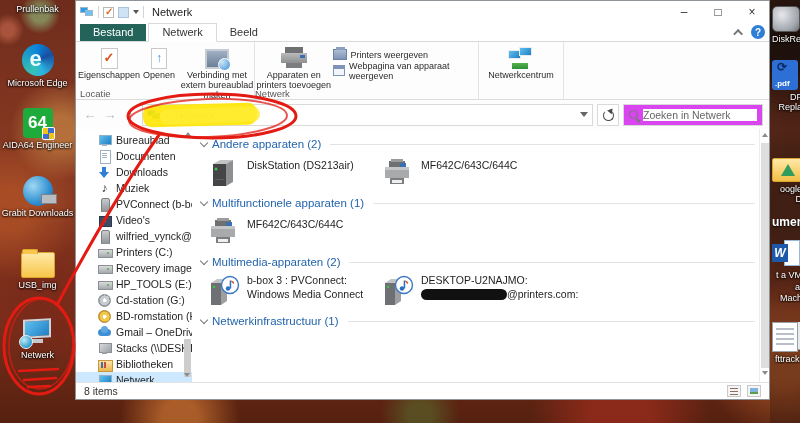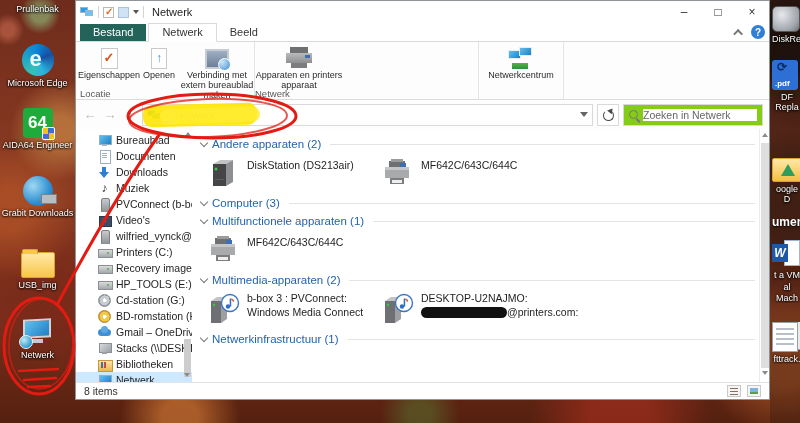--- a/index.html
+++ b/index.html
@@ -20,21 +20,21 @@
       radial-gradient(circle at 180px 418px, rgba(235,140,60,.55) 0 18px, transparent 60px),
       radial-gradient(circle at 420px 415px, rgba(90,140,60,.4) 0 12px, transparent 40px),
       radial-gradient(circle at 620px 418px, rgba(160,45,30,.7) 0 30px, transparent 90px),
       linear-gradient(180deg, #6e2c1c 0%, #8a3a22 40%, #7c301b 75%, #55200f 100%);
   }
 
   
   .desk-left { position:absolute; left:0; top:0; width:75px; height:423px; }
   .desk-right { position:absolute; left:770px; top:0; width:30px; height:423px; background:rgba(20,10,8,.25); }
   .dico { position:absolute; width:75px; display:flex; flex-direction:column; align-items:center; gap:2px; }
-  .dico .lbl, .desk-right .lbl { font-size:9px; color:#fff; text-shadow:0 1px 2px #000, 0 0 3px #000; text-align:center; line-height:1.15; }
+  .dico .lbl, .desk-right .lbl { font-size:9px; color:#fff; text-shadow:0 1px 2px #000, 0 0 3px #000; text-align:right; line-height:1.15; }
   .desk-right .dico-r { position:absolute; left:2px; width:30px; overflow:hidden; display:flex; flex-direction:column; gap:2px; }
   .icon-edge { width:32px; height:32px; border-radius:50%;
     background:conic-gradient(from 210deg, #35c1b5, #0b84d8 40%, #174fa0 60%, #2bb3e0 85%, #35c1b5); position:relative; }
   .icon-edge::after { content:"e"; position:absolute; left:8px; top:2px; color:#eaf8ff; font-size:22px; font-weight:bold; }
   .icon-aida { width:30px; height:30px; background:#1faa3c; border-radius:4px; color:#fff; font-weight:bold; font-size:17px;
     display:flex; align-items:center; justify-content:center; position:relative; }
   .icon-aida::after { content:""; position:absolute; right:-2px; bottom:-2px; width:11px; height:11px; border-radius:2px;
     background:conic-gradient(#3b6fd4 0 25%, #f2c317 0 50%, #3b6fd4 0 75%, #f2c317 0); border:1px solid #fff; }
   .icon-globe { width:30px; height:30px; border-radius:50%; background:radial-gradient(circle at 10px 10px, #9fd8f2, #2f8fd1 60%, #1b5f9e); position:relative; }
   .icon-globe::after { content:""; position:absolute; right:-4px; bottom:2px; width:14px; height:8px; background:#b9bdc2; border:1px solid #7e8287; }
@@ -121,21 +121,21 @@
   
   .addrrow { height:29px; display:flex; align-items:center; padding:0 6px; gap:4px; background:#fdfdfe; flex:0 0 auto; }
   .navarrow { font-size:13px; color:#b9b9b9; width:16px; text-align:center; }
   .navarrow.up { color:#4a4a4a; }
   .addrbox { flex:1; height:22px; border:1px solid #d9d9d9; background:#fff; display:flex; align-items:center; padding:0 4px; gap:5px; position:relative; }
   .crumb-sep { color:#555; font-size:11px; }
   .addr-chev { margin-left:auto; width:0; height:0; border-left:4px solid transparent; border-right:4px solid transparent; border-top:5px solid #666; }
   .refresh { width:22px; height:22px; border:1px solid #d9d9d9; background:#fff; position:relative; }
   .refresh::before { content:""; position:absolute; left:5px; top:5px; width:9px; height:9px; border:1.5px solid #4a4a4a; border-radius:50%; border-top-color:transparent; }
   .refresh::after { content:""; position:absolute; right:4px; top:3px; width:0; height:0; border-left:3px solid transparent; border-right:3px solid transparent; border-bottom:5px solid #4a4a4a; transform:rotate(40deg); }
-  .searchbox { width:140px; height:22px; border:1px solid #d9d9d9; background:#84cc16; display:flex; align-items:center; padding:0 5px; gap:5px; }
+  .searchbox { width:140px; height:22px; border:1px solid #d9d9d9; background:#d946ef; display:flex; align-items:center; padding:0 5px; gap:5px; }
   .mag { width:9px; height:9px; border:1.5px solid #777; border-radius:50%; position:relative; flex:0 0 auto; }
   .mag::after { content:""; position:absolute; left:7px; top:7px; width:5px; height:1.5px; background:#777; transform:rotate(45deg); transform-origin:0 0; }
   .searchbox input { border:none; outline:none; width:100%; font-size:10.5px; color:#333; font-family:"Liberation Sans",sans-serif; }
   .searchbox input::placeholder { color:#666; opacity:1; }
 
   
   .main { flex:1; display:flex; min-height:0; position:relative; }
   .sidebar { width:116px; flex:0 0 auto; padding:3px 0 0 0; position:relative; overflow:hidden; }
   .srow { height:16px; display:flex; align-items:center; gap:5px; padding-left:22px; white-space:nowrap; overflow:hidden; font-size:10.5px; }
   .srow.sel { background:#cde8ff; }
@@ -359,21 +359,31 @@
         <div style="display:flex; padding-top:3px;">
           <div class="rbtn" style="width:88px">
             <span class="ric">
                 <span class="ic-printer-lg">
                   <i class="top"></i>
                   <i class="bd"></i>
                   <i class="tr"></i>
                   <i class="pn"></i>
                 </span>
               </span>
-            <span>Apparaten en printers apparaat</span>
+            <span>Apparaten en printers toevoegen</span>
+          </div>
+          <div style="display:flex; flex-direction:column; gap:1px; padding-top:2px;">
+            <div class="rsmall">
+              <span class="ic-prn-sm"></span>
+              <span>Printers weergeven</span>
+            </div>
+            <div class="rsmall">
+              <span class="ic-web-sm"></span>
+              <span>Webpagina van apparaat weergeven</span>
+            </div>
           </div>
         </div>
         <div class="rg-label">Netwerk</div>
       </div>
 
       <div class="rgroup rg-nc">
         <div class="rbtns">
           <div class="rbtn" style="width:80px">
             <span class="ric">
                 <span class="ic-netcenter">
@@ -499,25 +509,20 @@
             <div class="dev">
               <svg class="dicon">
                   <use href="#ic-printer"></use>
                 </svg>
               <span class="dlabel">MF642C/643C/644C</span>
             </div>
           </div>
         </div>
 
         <div class="sect">
-          <div class="shead">
-            <span class="chev-sec"></span>
-            <span class="stitle">Computer (3)</span>
-            <span class="srule"></span>
-          </div>
         </div>
 
         <div class="sect">
           <div class="shead">
             <span class="chev-sec"></span>
             <span class="stitle">Multifunctionele apparaten (1)</span>
             <span class="srule"></span>
           </div>
           <div class="sitems">
             <div class="dev">

